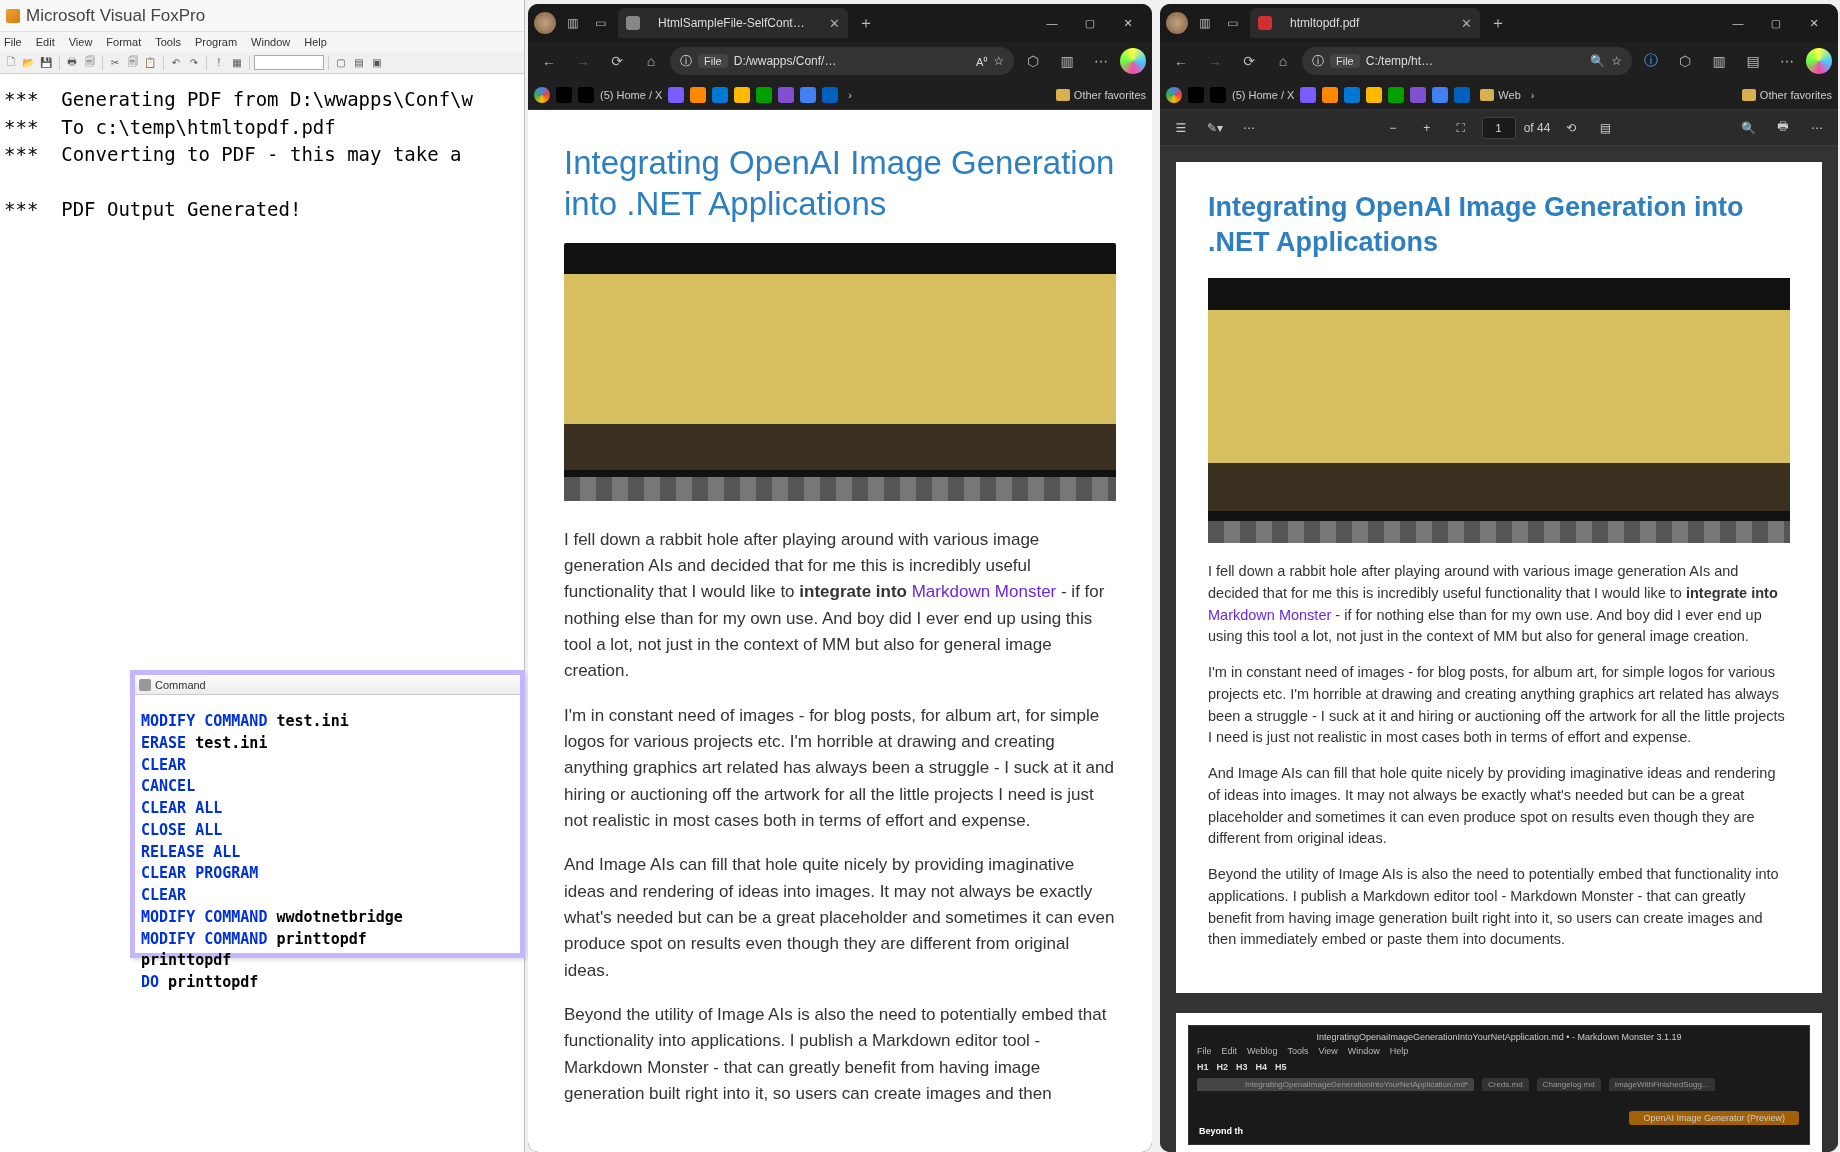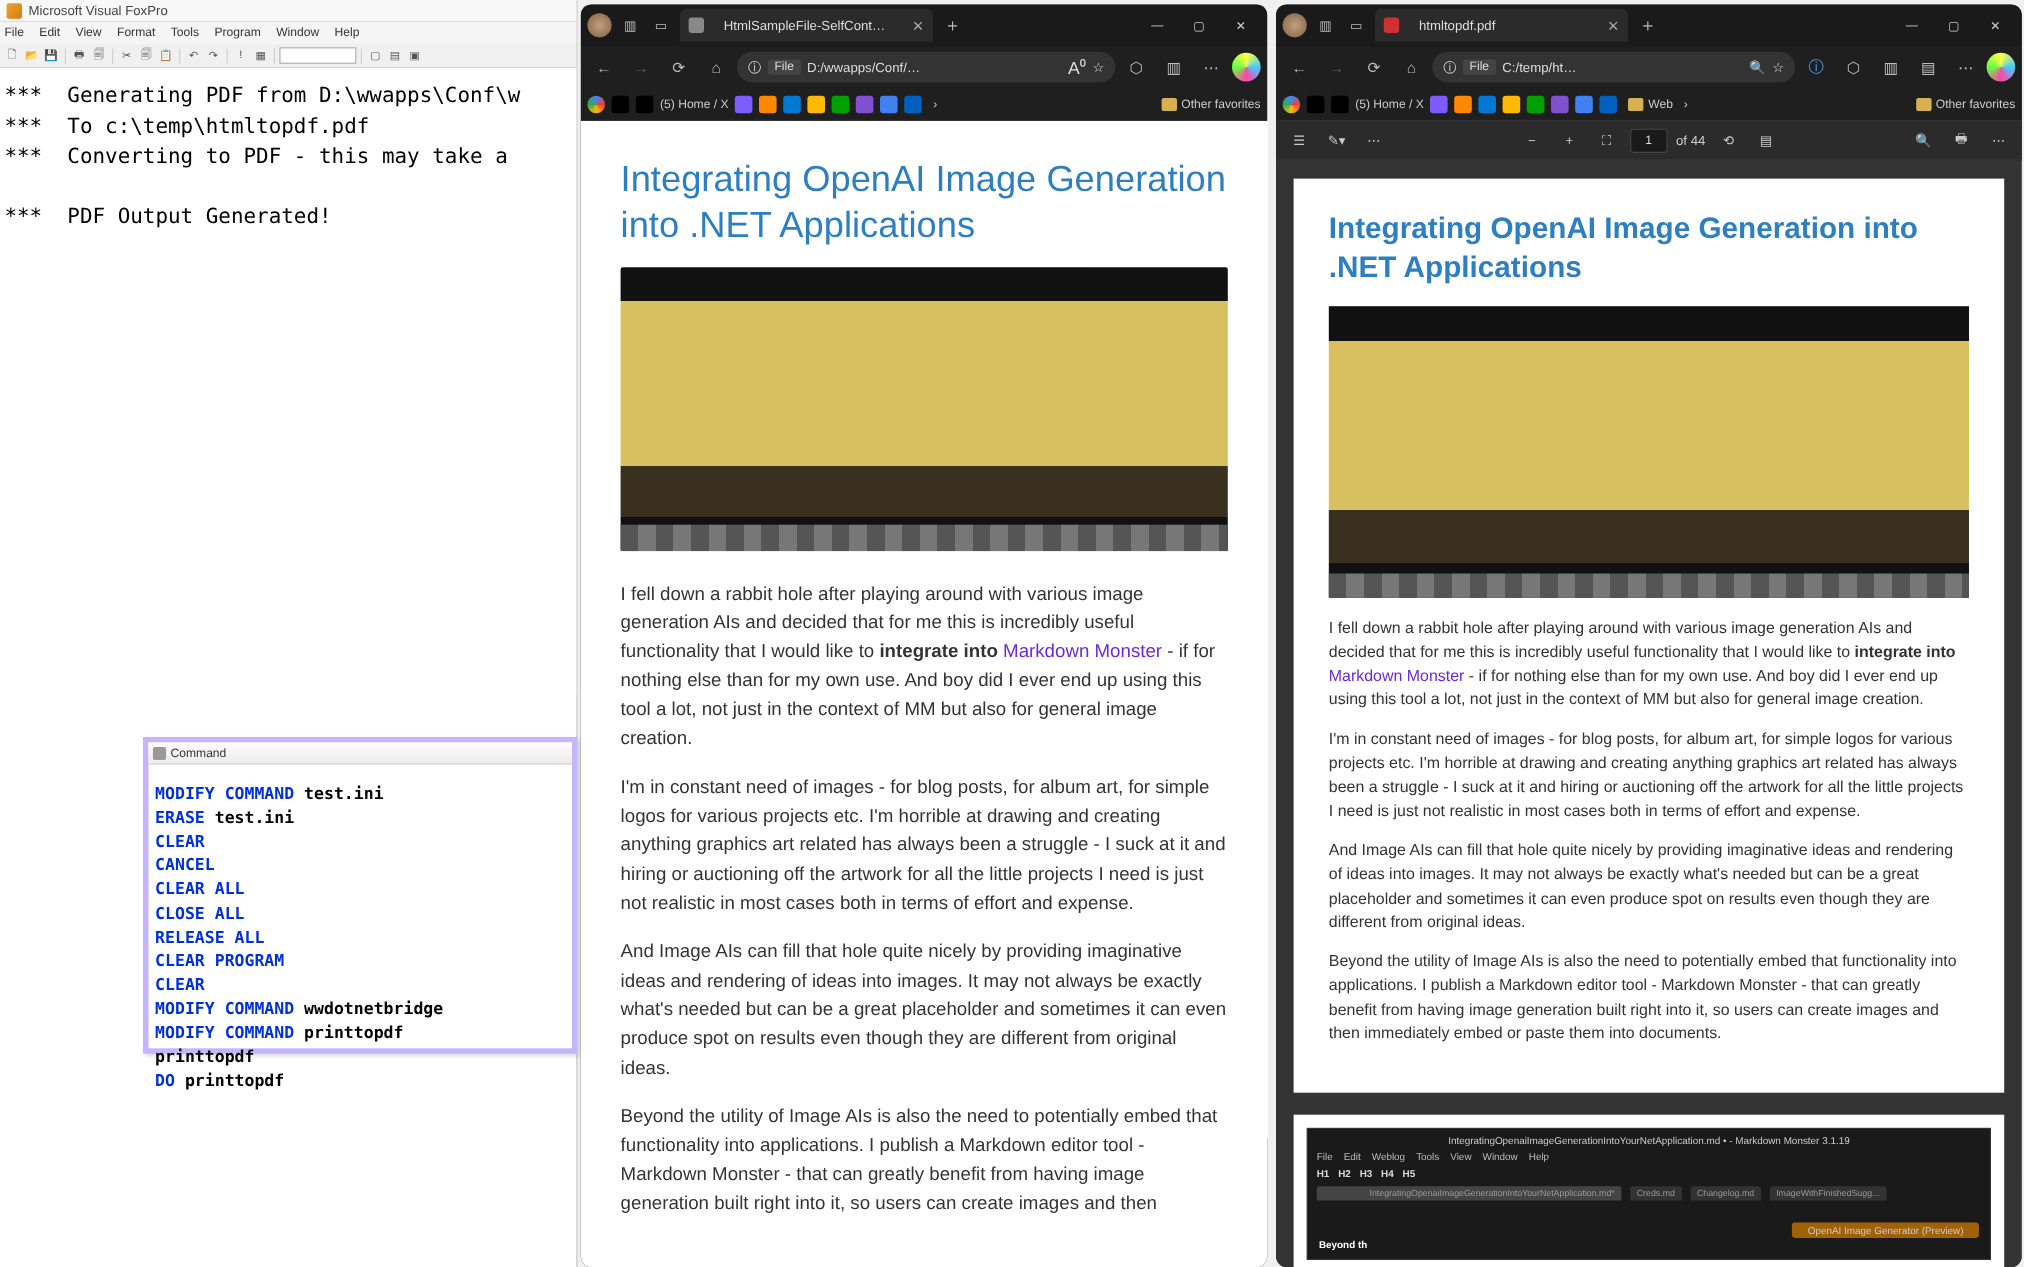--- a/index.html
+++ b/index.html
@@ -15,25 +15,25 @@
 
 .foxpro-window {
   position: absolute;
   left: 0; top: 0;
   width: 525px; height: 1152px;
   background: #fff;
   border-right: 1px solid #bbb;
   display: flex; flex-direction: column;
 }
 .fp-titlebar {
-  height: 20px; background: #f8f8f8;
+  height: 32px; background: #f8f8f8;
   display: flex; align-items: center;
   padding: 0 6px; gap: 6px;
   border-bottom: 1px solid #e0e0e0;
-  font-size: 12px; color: #444;
+  font-size: 17px; color: #444;
 }
 .fp-icon { width: 14px; height: 14px; background: linear-gradient(135deg,#f0a030,#d08010); border-radius: 2px; }
 .fp-menubar {
   height: 20px; background: #f5f5f5;
   display: flex; align-items: center;
   padding: 0 4px; gap: 14px;
   font-size: 11px; color: #333;
 }
 .fp-menu-item { cursor: default; }
 .fp-toolbar {
@@ -298,21 +298,21 @@
   </div>
   <div class="edge-addrbar">
     <span class="edge-nav-btn">←</span>
     <span class="edge-nav-btn" style="opacity:.4">→</span>
     <span class="edge-nav-btn">⟳</span>
     <span class="edge-nav-btn">⌂</span>
     <div class="edge-url">
       <span>ⓘ</span>
       <span class="file-pill">File</span>
       <span class="url-text">D:/wwapps/Conf/…</span>
-      <span style="font-size:16px">A⁰</span>
+      <span style="font-size:11px">A⁰</span>
       <span>☆</span>
     </div>
     <span class="edge-nav-btn">⬡</span>
     <span class="edge-nav-btn">▥</span>
     <span class="edge-nav-btn">⋯</span>
     <span class="copilot"></span>
   </div>
   <div class="edge-favbar">
     <span class="fav-ico" style="background:conic-gradient(#4285f4,#ea4335,#fbbc05,#34a853,#4285f4);border-radius:50%"></span>
     <span class="fav-ico" style="background:#000"></span>

